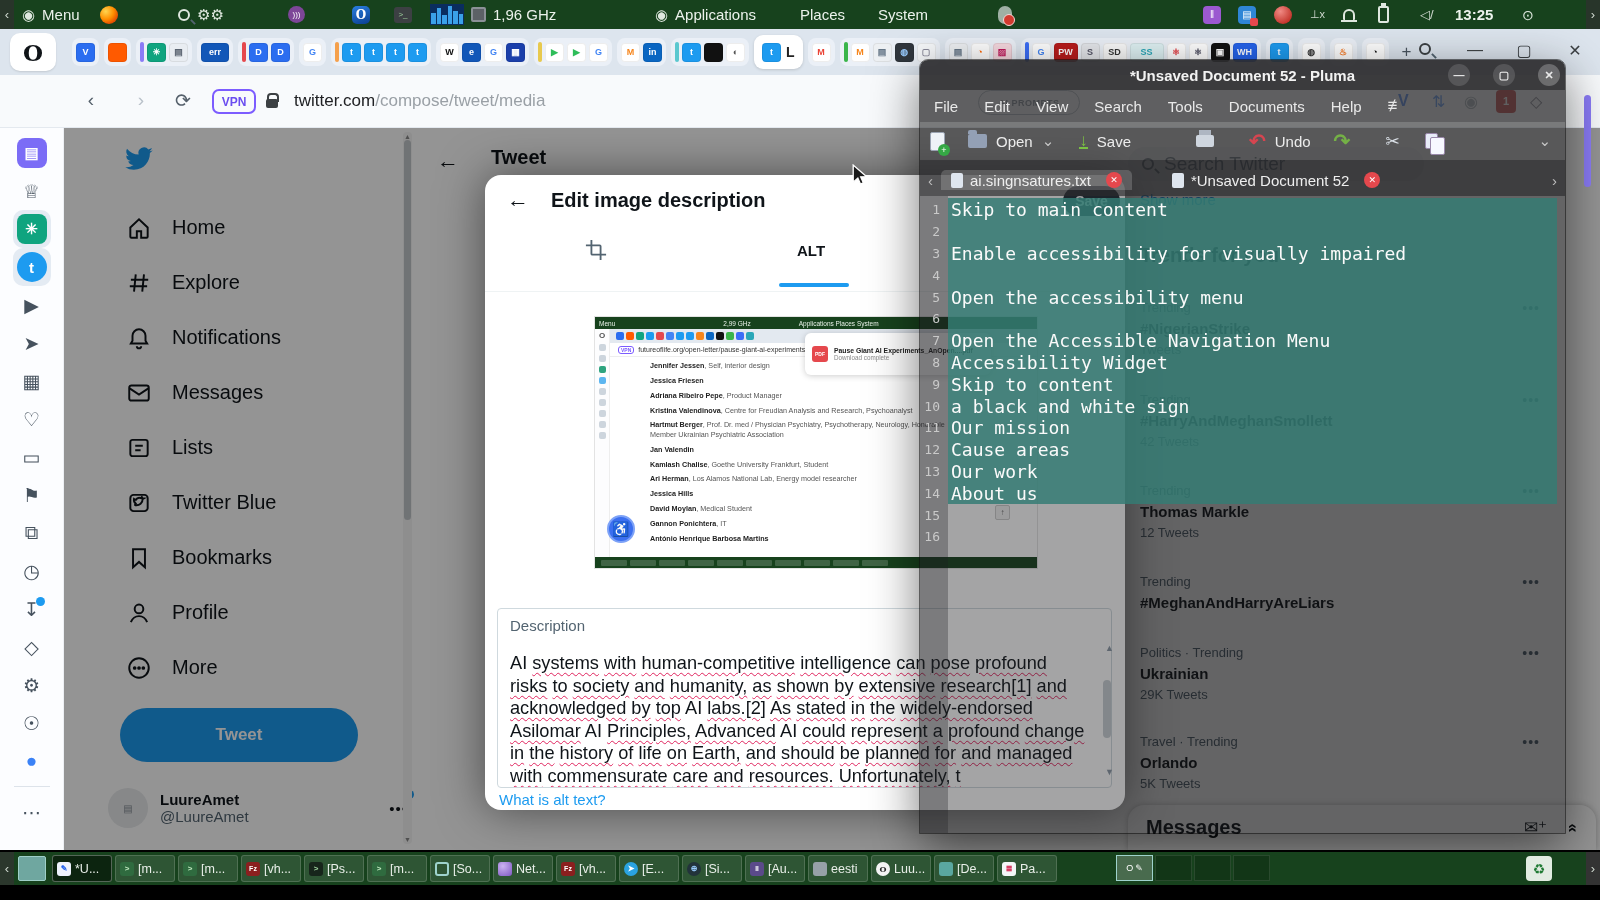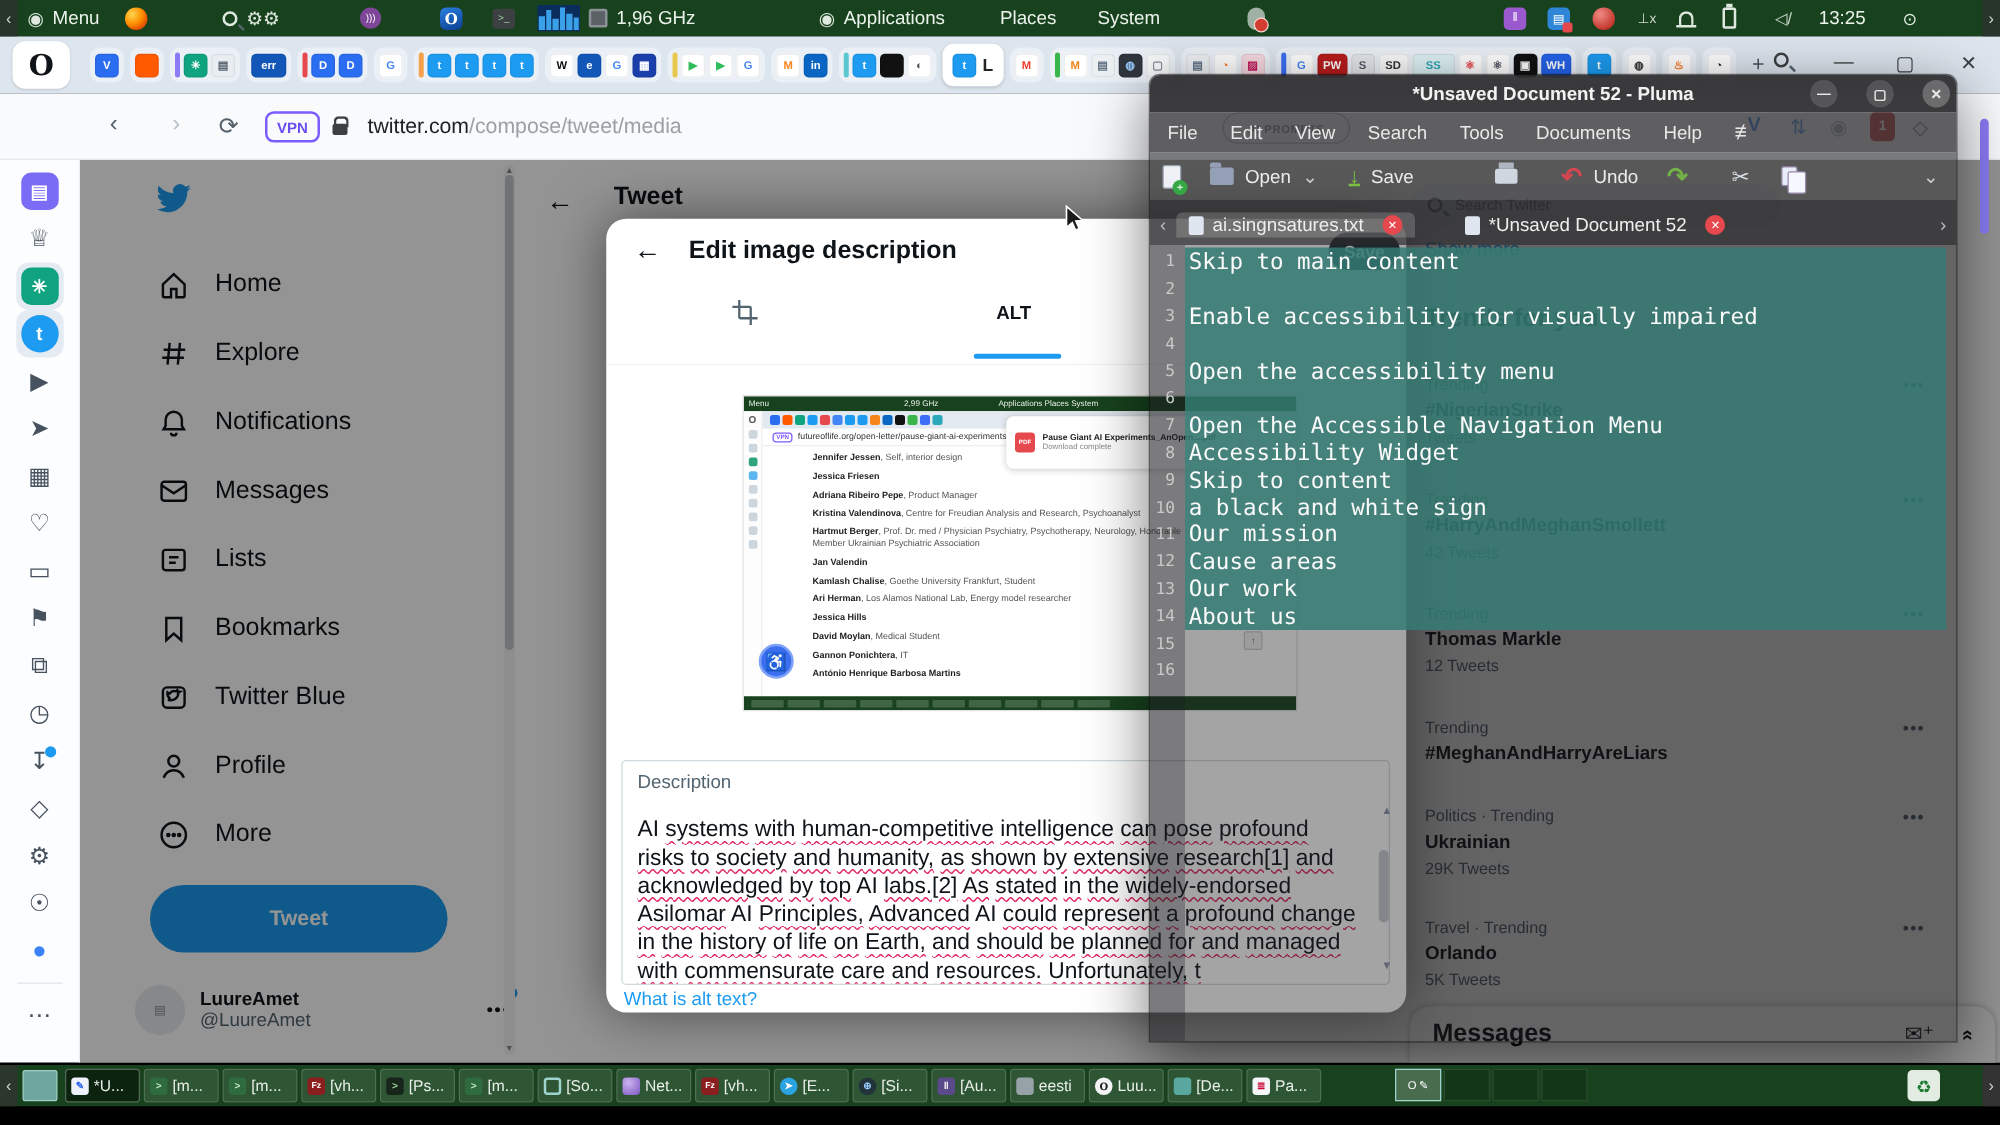--- a/index.html
+++ b/index.html
@@ -18,21 +18,21 @@
 .cpugraph{width:34px;height:21px;background:#0a2d5e;display:flex;align-items:flex-end;gap:1px;padding:1px}
 .cpugraph i{flex:1;background:#3aa0e8}
 .chip{width:15px;height:15px;background:#5c6166;border:2px solid #8b9197;border-radius:2px}
 .neticon{width:14px;height:18px;background:#9fb0a4;border-radius:7px;position:relative}
 .neticon::after{content:"";position:absolute;right:-3px;bottom:-2px;width:10px;height:10px;background:#d23b2f;border-radius:50%;border:1px solid #f3d7d4}
 .tray-ic{width:18px;height:18px;border-radius:4px;display:flex;align-items:center;justify-content:center;font-size:10px;color:#fff}
 .bellshape{width:12px;height:11px;border:2px solid #dfe8df;border-bottom:none;border-radius:6px 6px 1px 1px;position:relative}
 .bellshape::after{content:"";position:absolute;bottom:-2px;left:-4px;width:16px;height:2px;background:#dfe8df}
 .batt{width:11px;height:17px;border:2px solid #dfe8df;border-radius:2px;position:relative}
 .batt::before{content:"";position:absolute;top:-5px;left:1px;width:5px;height:3px;background:#dfe8df}
-#clock{font-weight:normal}
+#clock{font-weight:bold}
 
 
 #tabstrip{position:absolute;left:0;top:29px;width:1600px;height:46px;background:#dde5ee;z-index:2}
 #opera-button{position:absolute;left:10px;top:4px;width:46px;height:38px;background:#fff;border-radius:10px;display:flex;align-items:center;justify-content:center;font-family:"DejaVu Serif",serif;font-weight:bold;font-size:23px;color:#101418;box-shadow:0 1px 2px rgba(0,0,0,.12)}
 #favicons{position:absolute;left:72px;top:6px;display:flex;gap:5px;align-items:center;height:34px}
 .fgroup{display:flex;gap:3px;align-items:center;background:#ebf0f7;border-radius:8px;padding:3px 4px;height:28px}
 .fgroup.active{background:#fff;height:34px;border-radius:9px;padding:3px 8px;box-shadow:0 1px 3px rgba(0,0,0,.15)}
 .fbar{width:4px;height:20px;border-radius:2px}
 .fav{min-width:19px;height:19px;border-radius:4px;font-size:9px;font-weight:bold;display:flex;align-items:center;justify-content:center;box-shadow:inset 0 0 0 1px rgba(0,0,0,.07);padding:0 2px;line-height:1}
 .fav-label{font-size:14px;color:#222;margin-left:2px;font-weight:bold}
@@ -71,21 +71,21 @@
 #acct-avatar{width:40px;height:40px;border-radius:50%;background:#e8eaec;display:flex;align-items:center;justify-content:center;font-size:10px;color:#8a9199}
 #acct-name{font-size:15px;font-weight:bold;color:#0f1419}
 #acct-handle{font-size:15px;color:#536471}
 #acct-dots{margin-left:auto;font-size:15px;color:#0f1419;letter-spacing:1px;position:relative}
 #acct-dot{position:absolute;right:-6px;top:-10px;width:9px;height:9px;border-radius:50%;background:#1d9bf0}
 #main-scroll{left:339px;top:4px;width:9px;height:712px;background:#f5f5f5;border-radius:4px}
 #main-thumb{left:340px;top:12px;width:7px;height:380px;background:#c2c6ca;border-radius:4px}
 .scr-ar{left:339px;width:9px;font-size:7px;color:#888;text-align:center}
 #compose-back{left:373px;top:20px;font-size:22px;color:#0f1419}
 #compose-title{left:427px;top:18px;font-size:20px;font-weight:800;color:#0f1419}
-#search-pill{left:1064px;top:19px;width:296px;height:34px;background:#eff3f4;border-radius:17px;display:flex;align-items:center;gap:10px;padding-left:14px;color:#536471;font-size:12px}
+#search-pill{left:1064px;top:19px;width:296px;height:34px;background:#eff3f4;border-radius:17px;display:flex;align-items:center;gap:10px;padding-left:14px;color:#536471;font-size:19px}
 .mag{width:12px;height:12px;border:2px solid #536471;border-radius:50%;position:relative}
 .mag::after{content:"";position:absolute;left:10px;top:10px;width:6px;height:2px;background:#536471;transform:rotate(45deg)}
 #show-more{left:1076px;top:63px;font-size:15px;color:#1d9bf0}
 #trends-title{left:1076px;top:116px;font-size:20px;font-weight:800;color:#0f1419}
 .trend{position:absolute;left:1076px;width:340px}
 .trend .cat{font-size:13px;color:#536471}
 .trend .topic{font-size:15px;font-weight:bold;color:#0f1419;margin-top:5px}
 .trend .cnt{font-size:13px;color:#536471;margin-top:5px}
 .trend .dots{position:absolute;right:-60px;top:0;font-size:14px;color:#536471;letter-spacing:1px}
 #messages-bar{left:1064px;top:677px;width:468px;height:45px;background:#fff;border-radius:16px 16px 0 0;box-shadow:0 0 6px rgba(0,0,0,.25);display:flex;align-items:center;padding:0 18px;z-index:2;position:absolute}
@@ -458,30 +458,30 @@
         </li>
         <li>
           <svg viewBox="0 0 24 24" fill="none" stroke="#0f1419" stroke-width="1.8">
             <rect x="4" y="4.5" width="16" height="15" rx="2"></rect>
             <path d="M8.5 10h7M8.5 14h5"></path>
           </svg>
           <span>Lists</span>
         </li>
         <li>
           <svg viewBox="0 0 24 24" fill="none" stroke="#0f1419" stroke-width="1.8">
-            <path d="M6.5 4h11v16.5L12 15.6 6.5 20.5z"></path>
-          </svg>
-          <span>Bookmarks</span>
-        </li>
-        <li>
-          <svg viewBox="0 0 24 24" fill="none" stroke="#0f1419" stroke-width="1.8">
             <rect x="4" y="4.5" width="16" height="15" rx="3"></rect>
             <path d="M8.5 14c4 .6 7-2 6.8-5.6l1.2-.7-1.4-.2-.5-1-.9 1a4 4 0 0 0-4.7 1.6 5 5 0 0 1-1.6-.8c-.4 2 .4 3.4 1.6 4.2-.6 1-.9 1.3-.5 1.5z"></path>
           </svg>
           <span>Twitter Blue</span>
+        </li>
+        <li>
+          <svg viewBox="0 0 24 24" fill="none" stroke="#0f1419" stroke-width="1.8">
+            <path d="M6.5 4h11v16.5L12 15.6 6.5 20.5z"></path>
+          </svg>
+          <span>Bookmarks</span>
         </li>
         <li>
           <svg viewBox="0 0 24 24" fill="none" stroke="#0f1419" stroke-width="1.8">
             <circle cx="12" cy="8.2" r="4"></circle>
             <path d="M4.5 20.5c1.6-4 4.8-5.6 7.5-5.6s5.9 1.6 7.5 5.6"></path>
           </svg>
           <span>Profile</span>
         </li>
         <li>
           <svg viewBox="0 0 24 24" fill="none" stroke="#0f1419" stroke-width="1.8">

